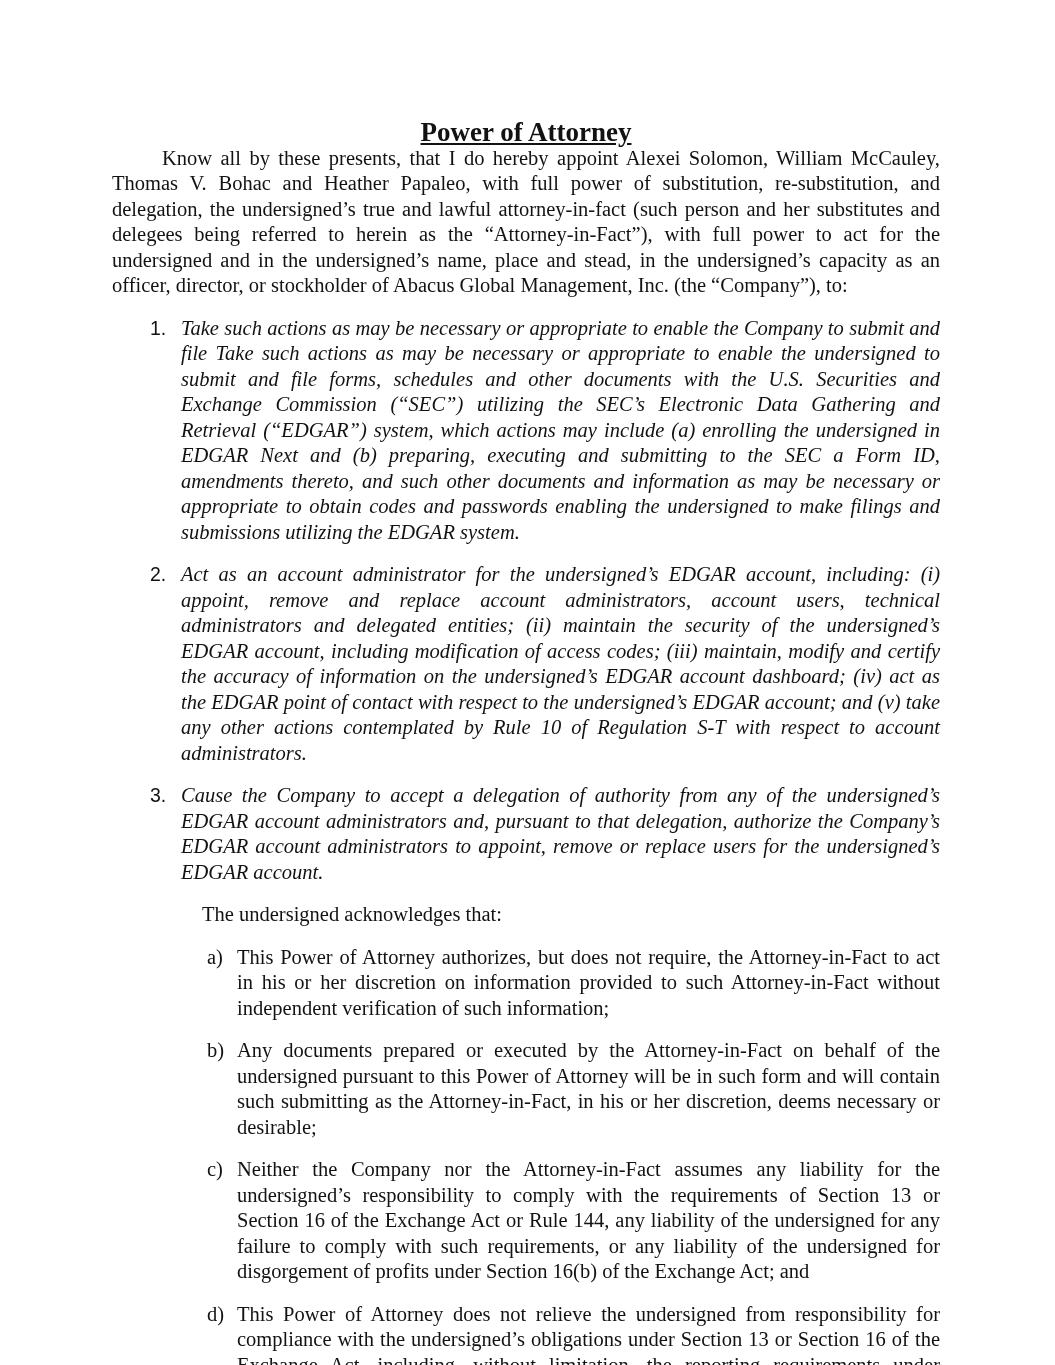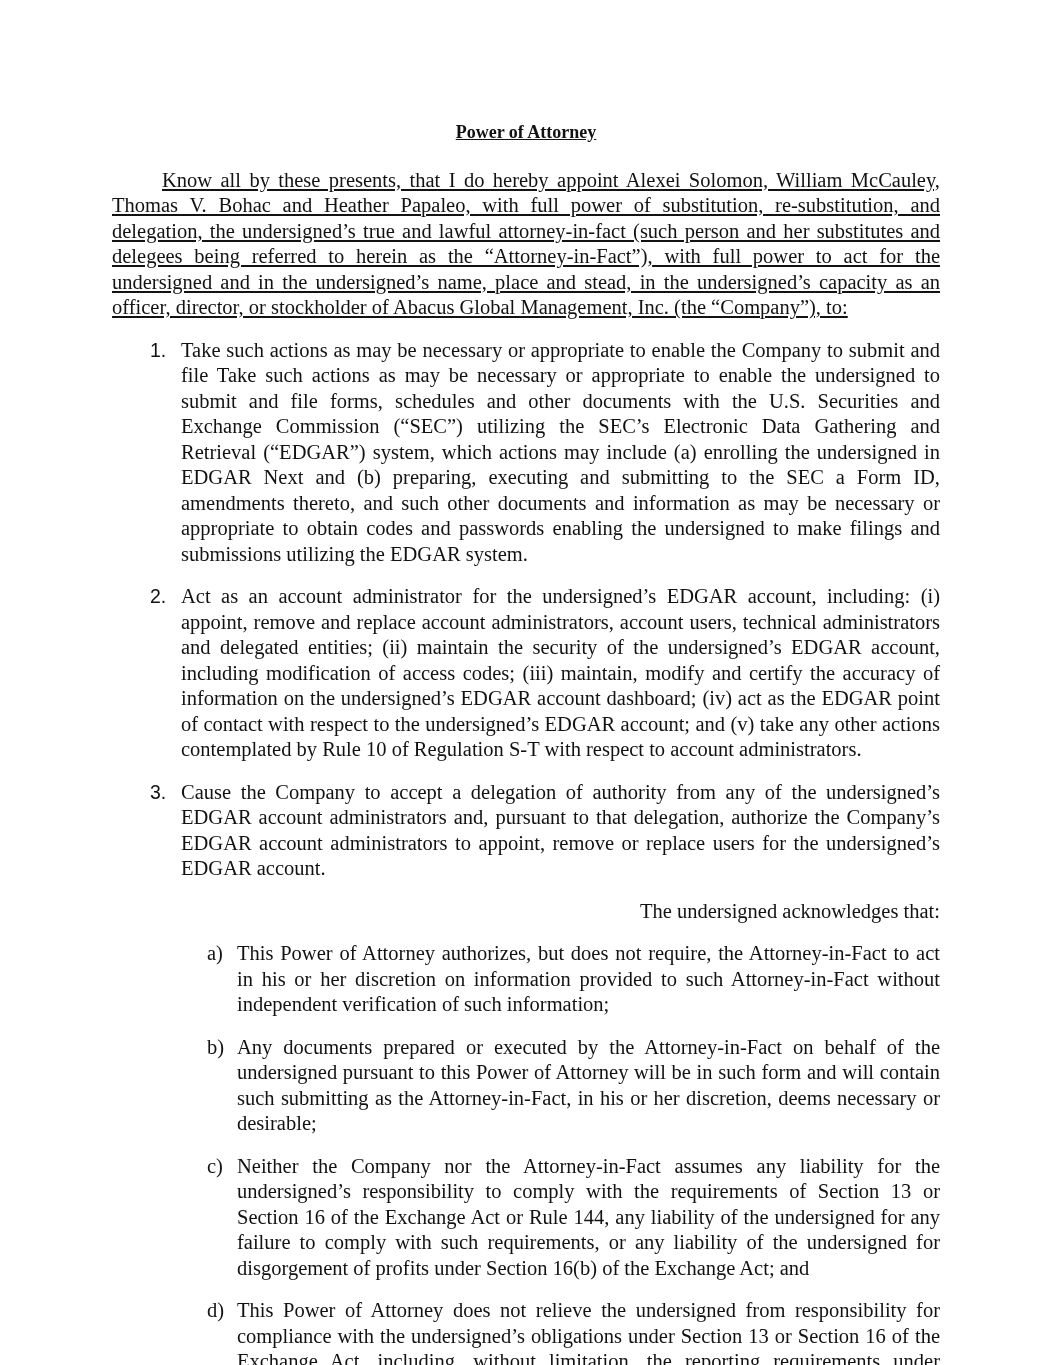--- a/index.html
+++ b/index.html
@@ -13,50 +13,48 @@
     color: #121212;
     font-family: "Liberation Serif", "DejaVu Serif", serif;
     font-size: 20.5px;
     line-height: 25.5px;
     overflow: hidden;
   }
   .content {
     padding: 120px 115px 0 112px;
   }
   .doc-title {
-    font-size: 18px;
+    font-size: 27px;
     font-weight: bold;
     text-decoration: underline;
     text-align: center;
     line-height: 25.5px;
   }
   .intro {
-    margin-top: 22px;
     text-align: justify;
     text-indent: 50px;
-    text-decoration: underline;
   }
   .num-item {
     display: flex;
     margin-top: 17px;
     margin-left: 38px;
   }
   .num-marker {
     flex: 0 0 31px;
     font-family: "Liberation Sans", "DejaVu Sans", sans-serif;
     font-size: 19.5px;
   }
   .num-text {
     flex: 1 1 auto;
     text-align: justify;
+    font-style: italic;
   }
   .ack {
     margin-top: 17px;
     margin-left: 90px;
-    text-align: right;
   }
   .let-item {
     display: flex;
     margin-top: 17px;
     margin-left: 95px;
   }
   .let-marker {
     flex: 0 0 30px;
   }
   .let-text {

